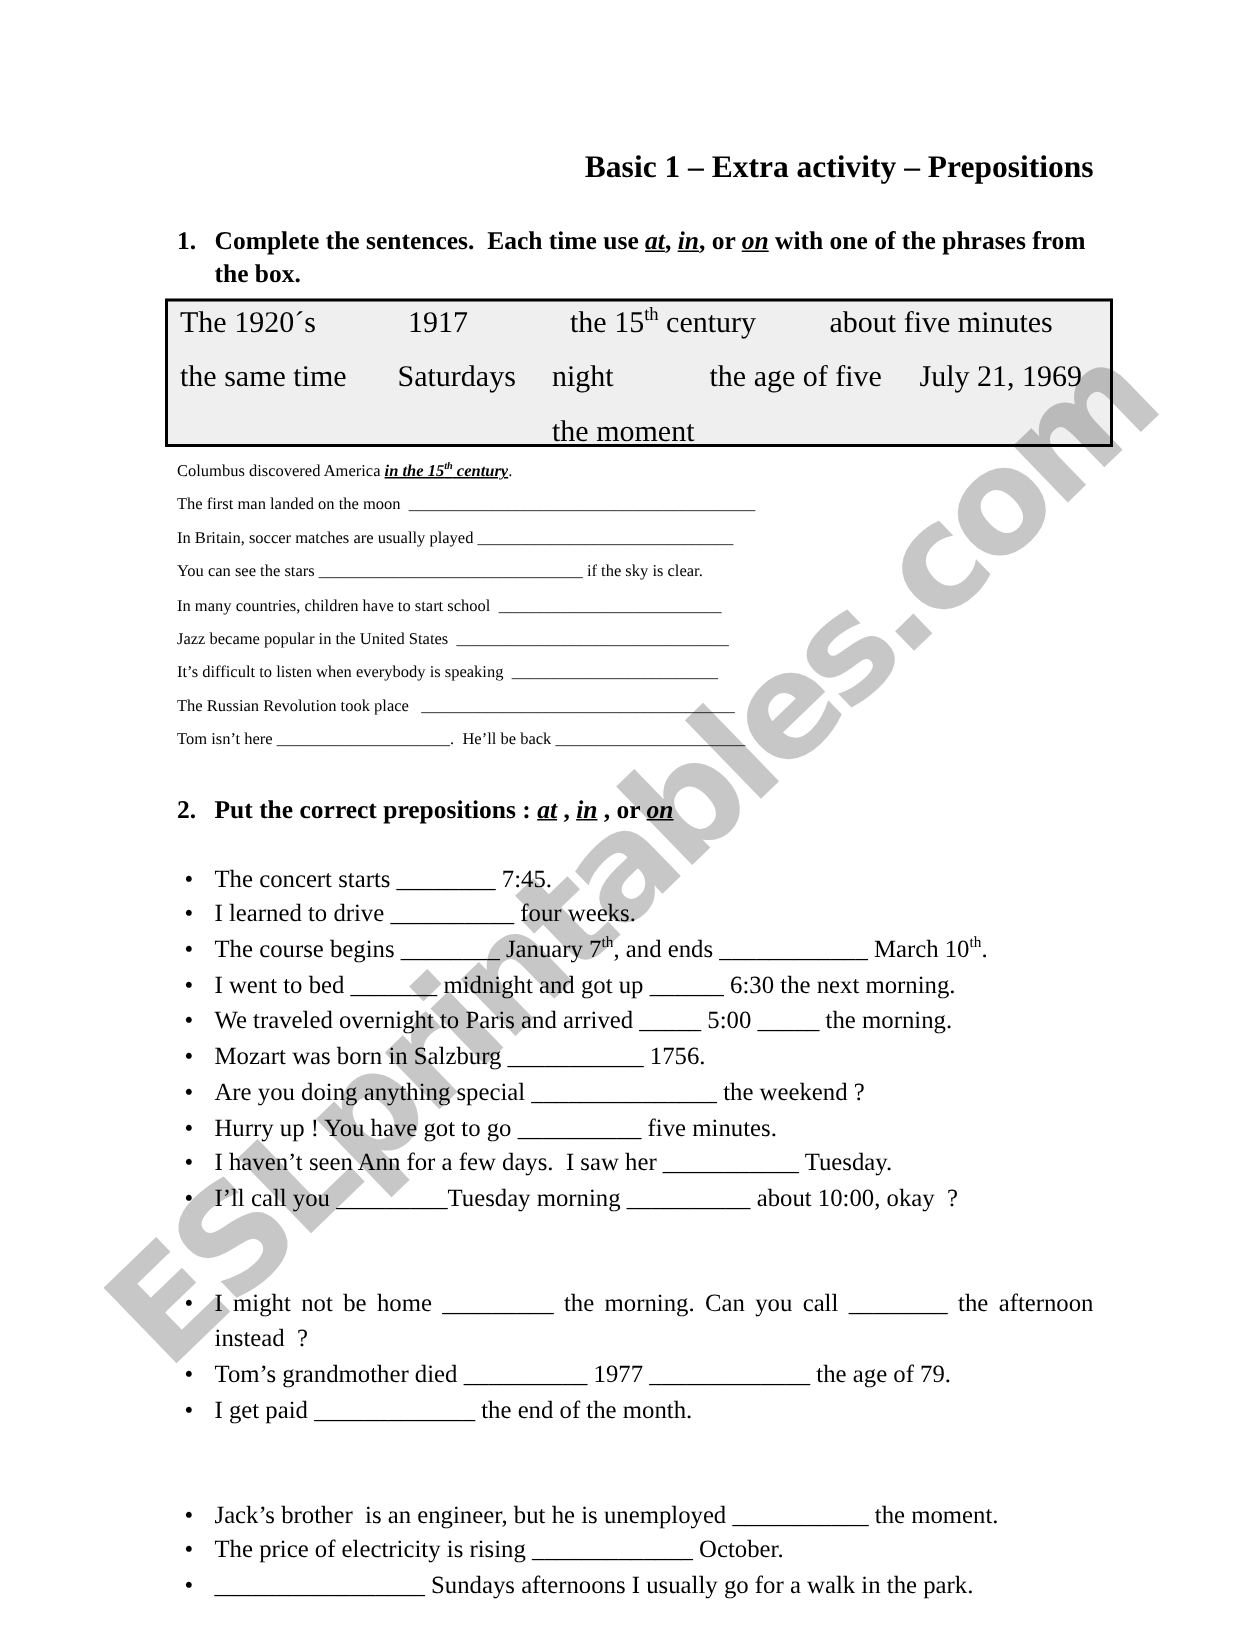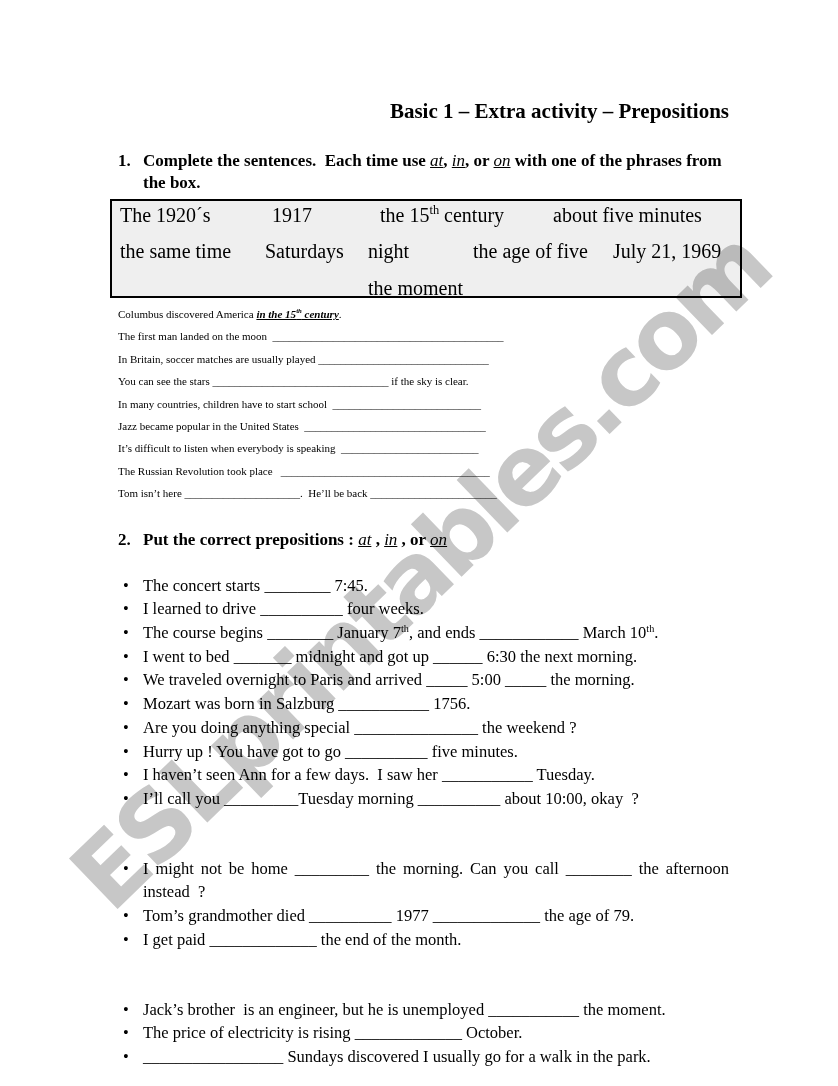--- a/index.html
+++ b/index.html
@@ -41,21 +41,21 @@
   }
   .instr {
     display: flex;
     margin-top: 26px;
     font-weight: bold;
     font-size: 17px;
     line-height: 22px;
   }
   .instr .num { width: 25px; flex: 0 0 25px; }
   .instr .itext { flex: 1; white-space: pre-wrap; }
-  .prep { font-weight: normal; font-style: italic; text-decoration: underline; }
+  .prep { font-weight: bold; font-style: italic; text-decoration: underline; }
   .sup { vertical-align: super; font-size: 0.62em; line-height: 0; }
   .phrase-box {
     position: relative;
     margin-left: -8px;
     margin-top: 5px;
     width: 628px; height: 95px;
     background: #efefef;
     border: 2px solid #000;
   }
   .phrase-box .pb {
@@ -153,16 +153,16 @@
     <li>Mozart was born in Salzburg ___________ 1756.</li>
     <li>Are you doing anything special _______________ the weekend ?</li>
     <li>Hurry up ! You have got to go __________ five minutes.</li>
     <li>I haven’t seen Ann for a few days.  I saw her ___________ Tuesday.</li>
     <li>I’ll call you _________Tuesday morning __________ about 10:00, okay  ?</li>
     <li class="justify">I might not be home _________ the morning. Can you call ________ the afternoon instead  ?</li>
     <li>Tom’s grandmother died __________ 1977 _____________ the age of 79.</li>
     <li>I get paid _____________ the end of the month.</li>
     <li class="justify">Jack’s brother  is an engineer, but he is unemployed ___________ the moment.</li>
     <li>The price of electricity is rising _____________ October.</li>
-    <li>_________________ Sundays discovered I usually go for a walk in the park.</li>
+    <li>_________________ Sundays afternoons I usually go for a walk in the park.</li>
   </ul>
 
 </div>
 
 </body></html>

